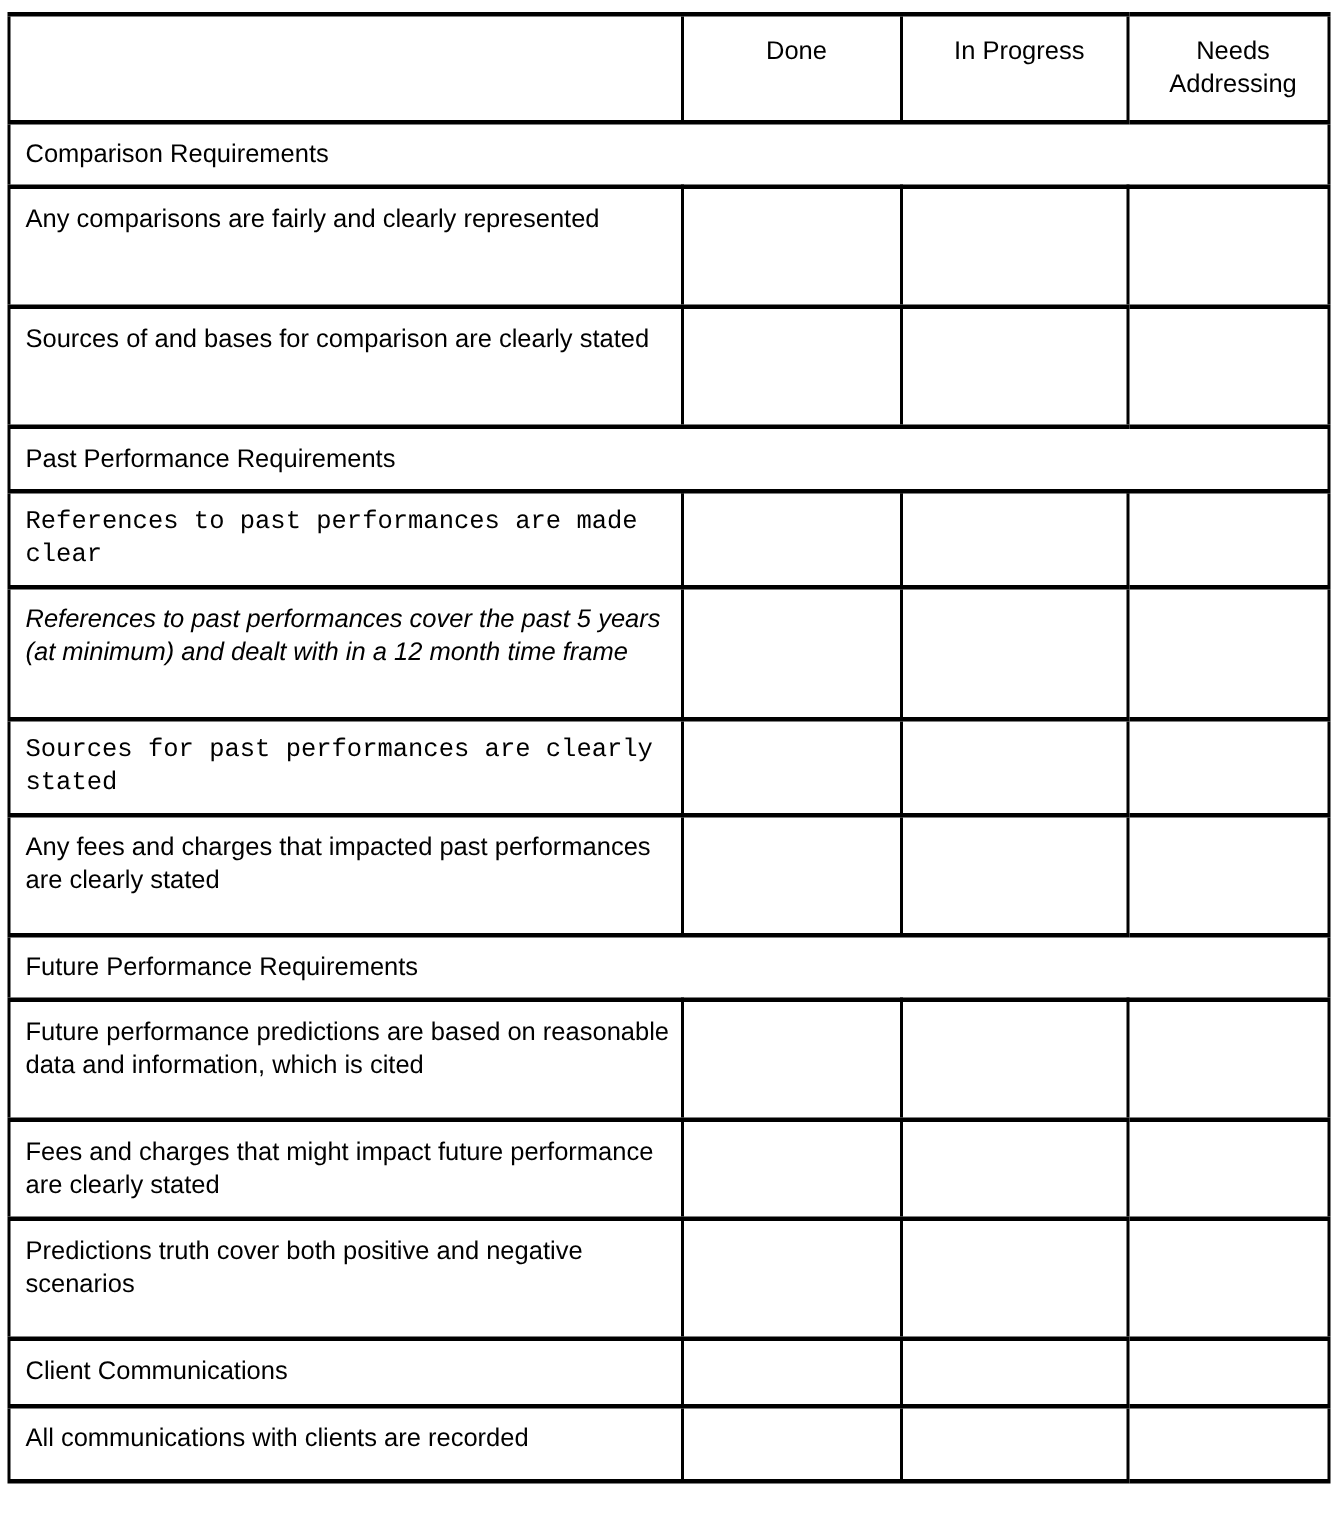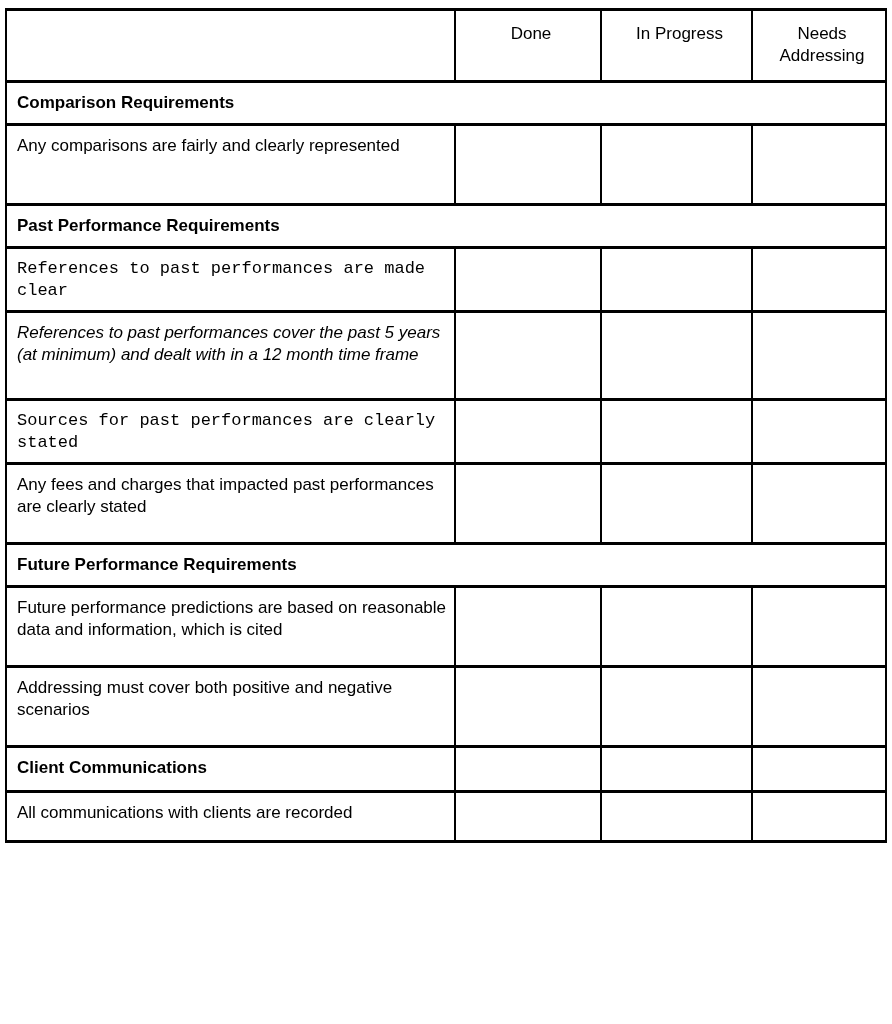--- a/index.html
+++ b/index.html
@@ -43,21 +43,21 @@
     text-align: center;
     padding: 12px 0 8px 6px;
   }
   td.req-cell {
     text-align: left;
     padding: 9px 4px 8px 10px;
   }
   td.section-cell {
     text-align: left;
     padding: 9px 4px 8px 10px;
-    font-weight: bold;
+    font-weight: normal;
   }
   td.status-cell {
     padding: 0;
   }
   
   tr.h-header  { height: 72px; }
   tr.h-sec     { height: 43px; }
   tr.h-sec-cc  { height: 45px; margin-left: 32px; }
   tr.h-1line   { height: 44px; font-family: Liberation Mono, monospace; }
   tr.h-1line-b { height: 50px; }
@@ -87,20 +87,26 @@
 
     <tr class="h-sec">
       <td class="section-cell" colspan="4">Comparison Requirements</td>
     </tr>
     <tr class="h-2line">
       <td class="req-cell">Any comparisons are fairly and clearly represented</td>
       <td class="status-cell"></td>
       <td class="status-cell"></td>
       <td class="status-cell"></td>
     </tr>
+    <tr class="h-2line">
+      <td class="req-cell">Sources of and bases for comparison are clearly stated</td>
+      <td class="status-cell"></td>
+      <td class="status-cell"></td>
+      <td class="status-cell"></td>
+    </tr>
 
     <tr class="h-sec">
       <td class="section-cell" colspan="4">Past Performance Requirements</td>
     </tr>
     <tr class="h-1line">
       <td class="req-cell">References to past performances are made clear</td>
       <td class="status-cell"></td>
       <td class="status-cell"></td>
       <td class="status-cell"></td>
     </tr>
@@ -125,22 +131,28 @@
 
     <tr class="h-sec">
       <td class="section-cell" colspan="4">Future Performance Requirements</td>
     </tr>
     <tr class="h-2line">
       <td class="req-cell">Future performance predictions are based on reasonable data and information, which is cited</td>
       <td class="status-cell"></td>
       <td class="status-cell"></td>
       <td class="status-cell"></td>
     </tr>
+    <tr class="h-2line-s">
+      <td class="req-cell">Fees and charges that might impact future performance are clearly stated</td>
+      <td class="status-cell"></td>
+      <td class="status-cell"></td>
+      <td class="status-cell"></td>
+    </tr>
     <tr class="h-2line">
-      <td class="req-cell">Addressing must cover both positive and negative scenarios</td>
+      <td class="req-cell">Predictions truth cover both positive and negative scenarios</td>
       <td class="status-cell"></td>
       <td class="status-cell"></td>
       <td class="status-cell"></td>
     </tr>
 
     <tr class="h-sec-cc">
       <td class="section-cell">Client Communications</td>
       <td class="status-cell"></td>
       <td class="status-cell"></td>
       <td class="status-cell"></td>

